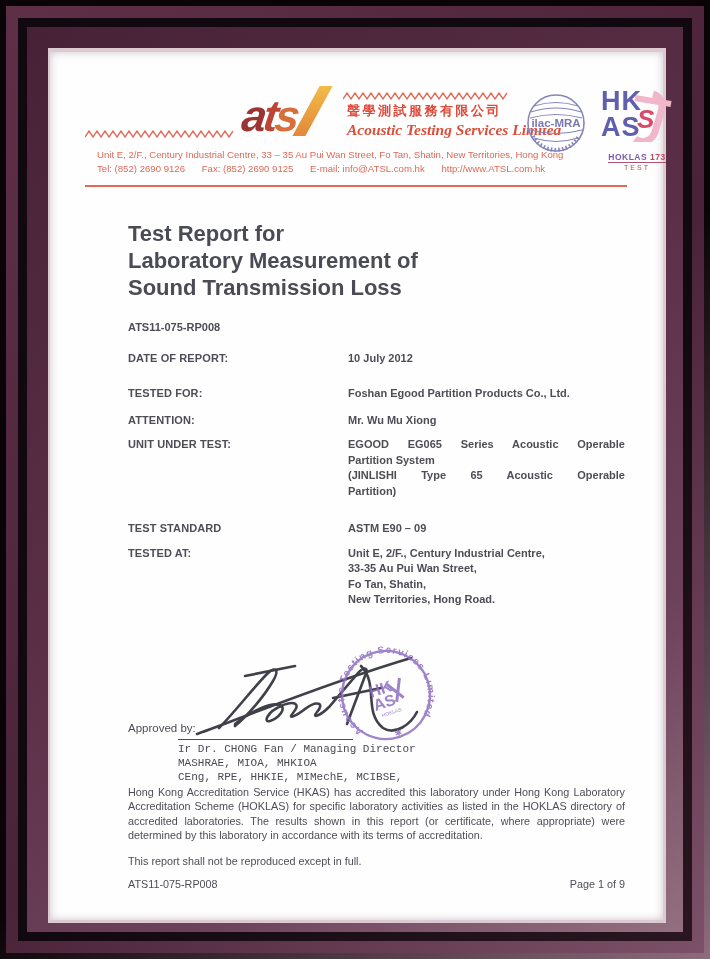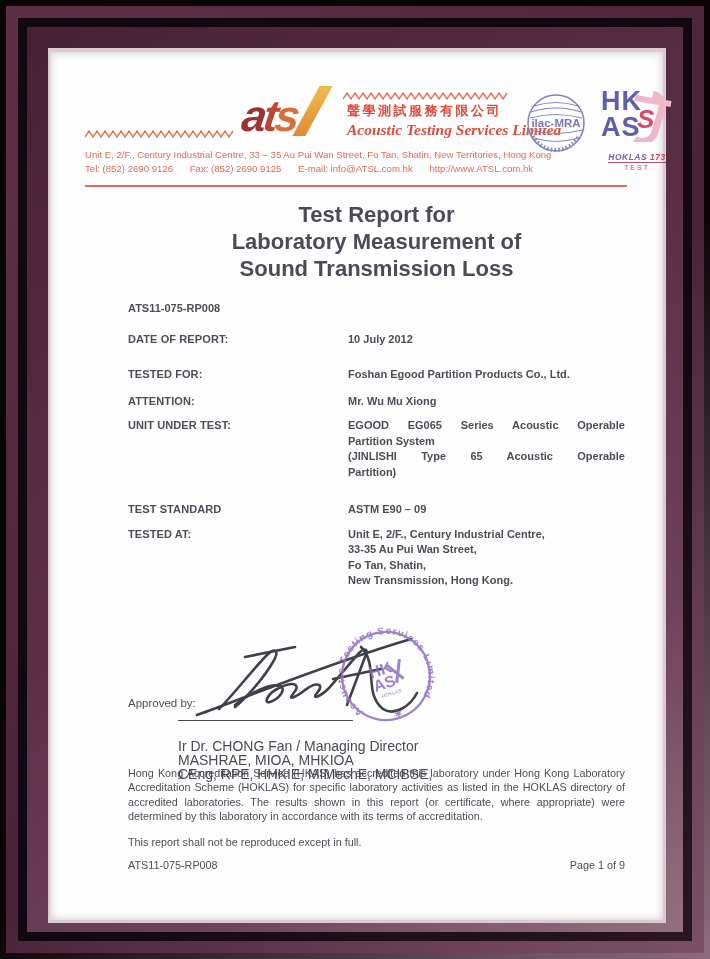--- a/index.html
+++ b/index.html
@@ -20,39 +20,39 @@
   .atsl span{font-weight:bold;font-style:italic;font-size:44px;line-height:40px;letter-spacing:-3px;}
   .atsl .la{color:#9c3434;}
   .atsl .lt{color:#bc4534;}
   .atsl .ls{color:#d86e3a;}
   .atsl .slash{width:13px;height:50px;margin-left:8px;transform:skewX(-22deg);background:linear-gradient(180deg,#f2bb49,#e2883a);}
   .names{position:absolute;left:262px;top:30px;width:170px;}
   .cn{font-size:13px;font-weight:bold;color:#e04a3a;letter-spacing:2.5px;white-space:nowrap;font-family:"DejaVu Sans",sans-serif;}
   .en-script{font-family:"Liberation Serif",serif;font-style:italic;font-weight:bold;font-size:15.5px;color:#d8503c;white-space:nowrap;margin-top:1px;}
   .ilac{position:absolute;left:440px;top:20px;}
   .hkas{position:absolute;left:512px;top:14px;width:80px;text-align:center;}
-  .hoklas-line{font-size:8.5px;font-weight:bold;color:#7b5ca8;border-bottom:1px solid #b05070;display:inline-block;letter-spacing:.5px;margin-top:2px;font-style:italic;}
+  .hoklas-line{font-size:8.5px;font-weight:bold;color:#7b5ca8;border-bottom:1px solid #b05070;display:inline-block;letter-spacing:.5px;margin-top:2px;}
   .hoklas-line b{color:#c04860;}
   .hkas-test{font-size:7px;color:#c84848;letter-spacing:2px;}
-  .addr{position:absolute;left:0;top:76px;width:100%;color:#dd6a58;font-size:9.6px;line-height:14px;white-space:nowrap;}
+  .addr{position:absolute;left:12px;top:76px;width:100%;color:#dd6a58;font-size:9.6px;line-height:14px;white-space:nowrap;}
   .addr .tel span{margin-right:14px;}
   .rule{height:2px;background:#e06a5a;margin:3px 36px 0 35px;}
   
   .main{margin:0 38px 0 78px;color:#4d4d57;}
-  .title{margin-top:14px;font-size:22px;font-weight:bold;line-height:27px;color:#4b4b55;text-align:center;}
+  .title{margin-top:33px;font-size:22px;font-weight:bold;line-height:27px;color:#4b4b55;}
   .row{display:grid;grid-template-columns:220px 1fr;font-size:11px;font-weight:bold;line-height:15.5px;}
   .label{letter-spacing:.1px;}
   .jline{text-align:justify;text-align-last:justify;}
   
   .approval{position:relative;margin-top:42px;height:122px;}
-  .approved-label{position:absolute;left:0;top:66px;font-size:11.5px;}
+  .approved-label{position:absolute;left:0;top:72px;font-size:11.5px;}
   .sigline{position:absolute;left:50px;top:89px;width:175px;border-top:1.8px solid #4a4a52;}
   .signature{position:absolute;left:55px;top:4px;}
   .sigsvg path{stroke:#40404a;stroke-width:2.6;fill:none;stroke-linecap:round;}
-  .names-block{position:absolute;left:50px;top:108px;font-size:14px;line-height:14px;color:#4a4a54;}
+  .names-block{position:absolute;left:50px;top:92px;font-size:11px;line-height:14px;color:#4a4a54;font-family:Liberation Mono, monospace;}
   .stamp{position:absolute;left:210px;top:-3px;transform:rotate(-18deg);opacity:.85;}
   
   .footnote{margin-top:13px;font-size:10.8px;line-height:14.6px;text-align:justify;color:#4d4d57;}
   .no-repro{margin-top:12px;font-size:10.8px;color:#4d4d57;}
   .bottom-row{margin-top:11px;display:flex;justify-content:space-between;font-size:10.8px;color:#4d4d57;}
   svg text{font-family:"Liberation Sans",sans-serif;}
 </style>
 </head>
 <body>
 
@@ -169,21 +169,21 @@
         <div class="label">TEST STANDARD</div>
         <div>ASTM E90 – 09</div>
       </div>
 
       <div class="row" style="margin-top:9px">
         <div class="label">TESTED AT:</div>
         <div>
           <div>Unit E, 2/F., Century Industrial Centre,</div>
           <div>33-35 Au Pui Wan Street,</div>
           <div>Fo Tan, Shatin,</div>
-          <div>New Transmission, Hong Kong.</div>
+          <div>New Territories, Hong Road.</div>
         </div>
       </div>
 
       <div class="approval">
         <div class="approved-label">Approved by:</div>
 
         <svg class="signature sigsvg" width="250" height="86" viewBox="0 0 250 86">
           <path d="M14,80 C60,64 140,30 228,4"></path>
           <path d="M36,74 C52,58 70,34 84,20 C92,12 97,15 90,27 C80,44 64,62 52,72"></path>
           <path d="M62,22 L112,12"></path>

